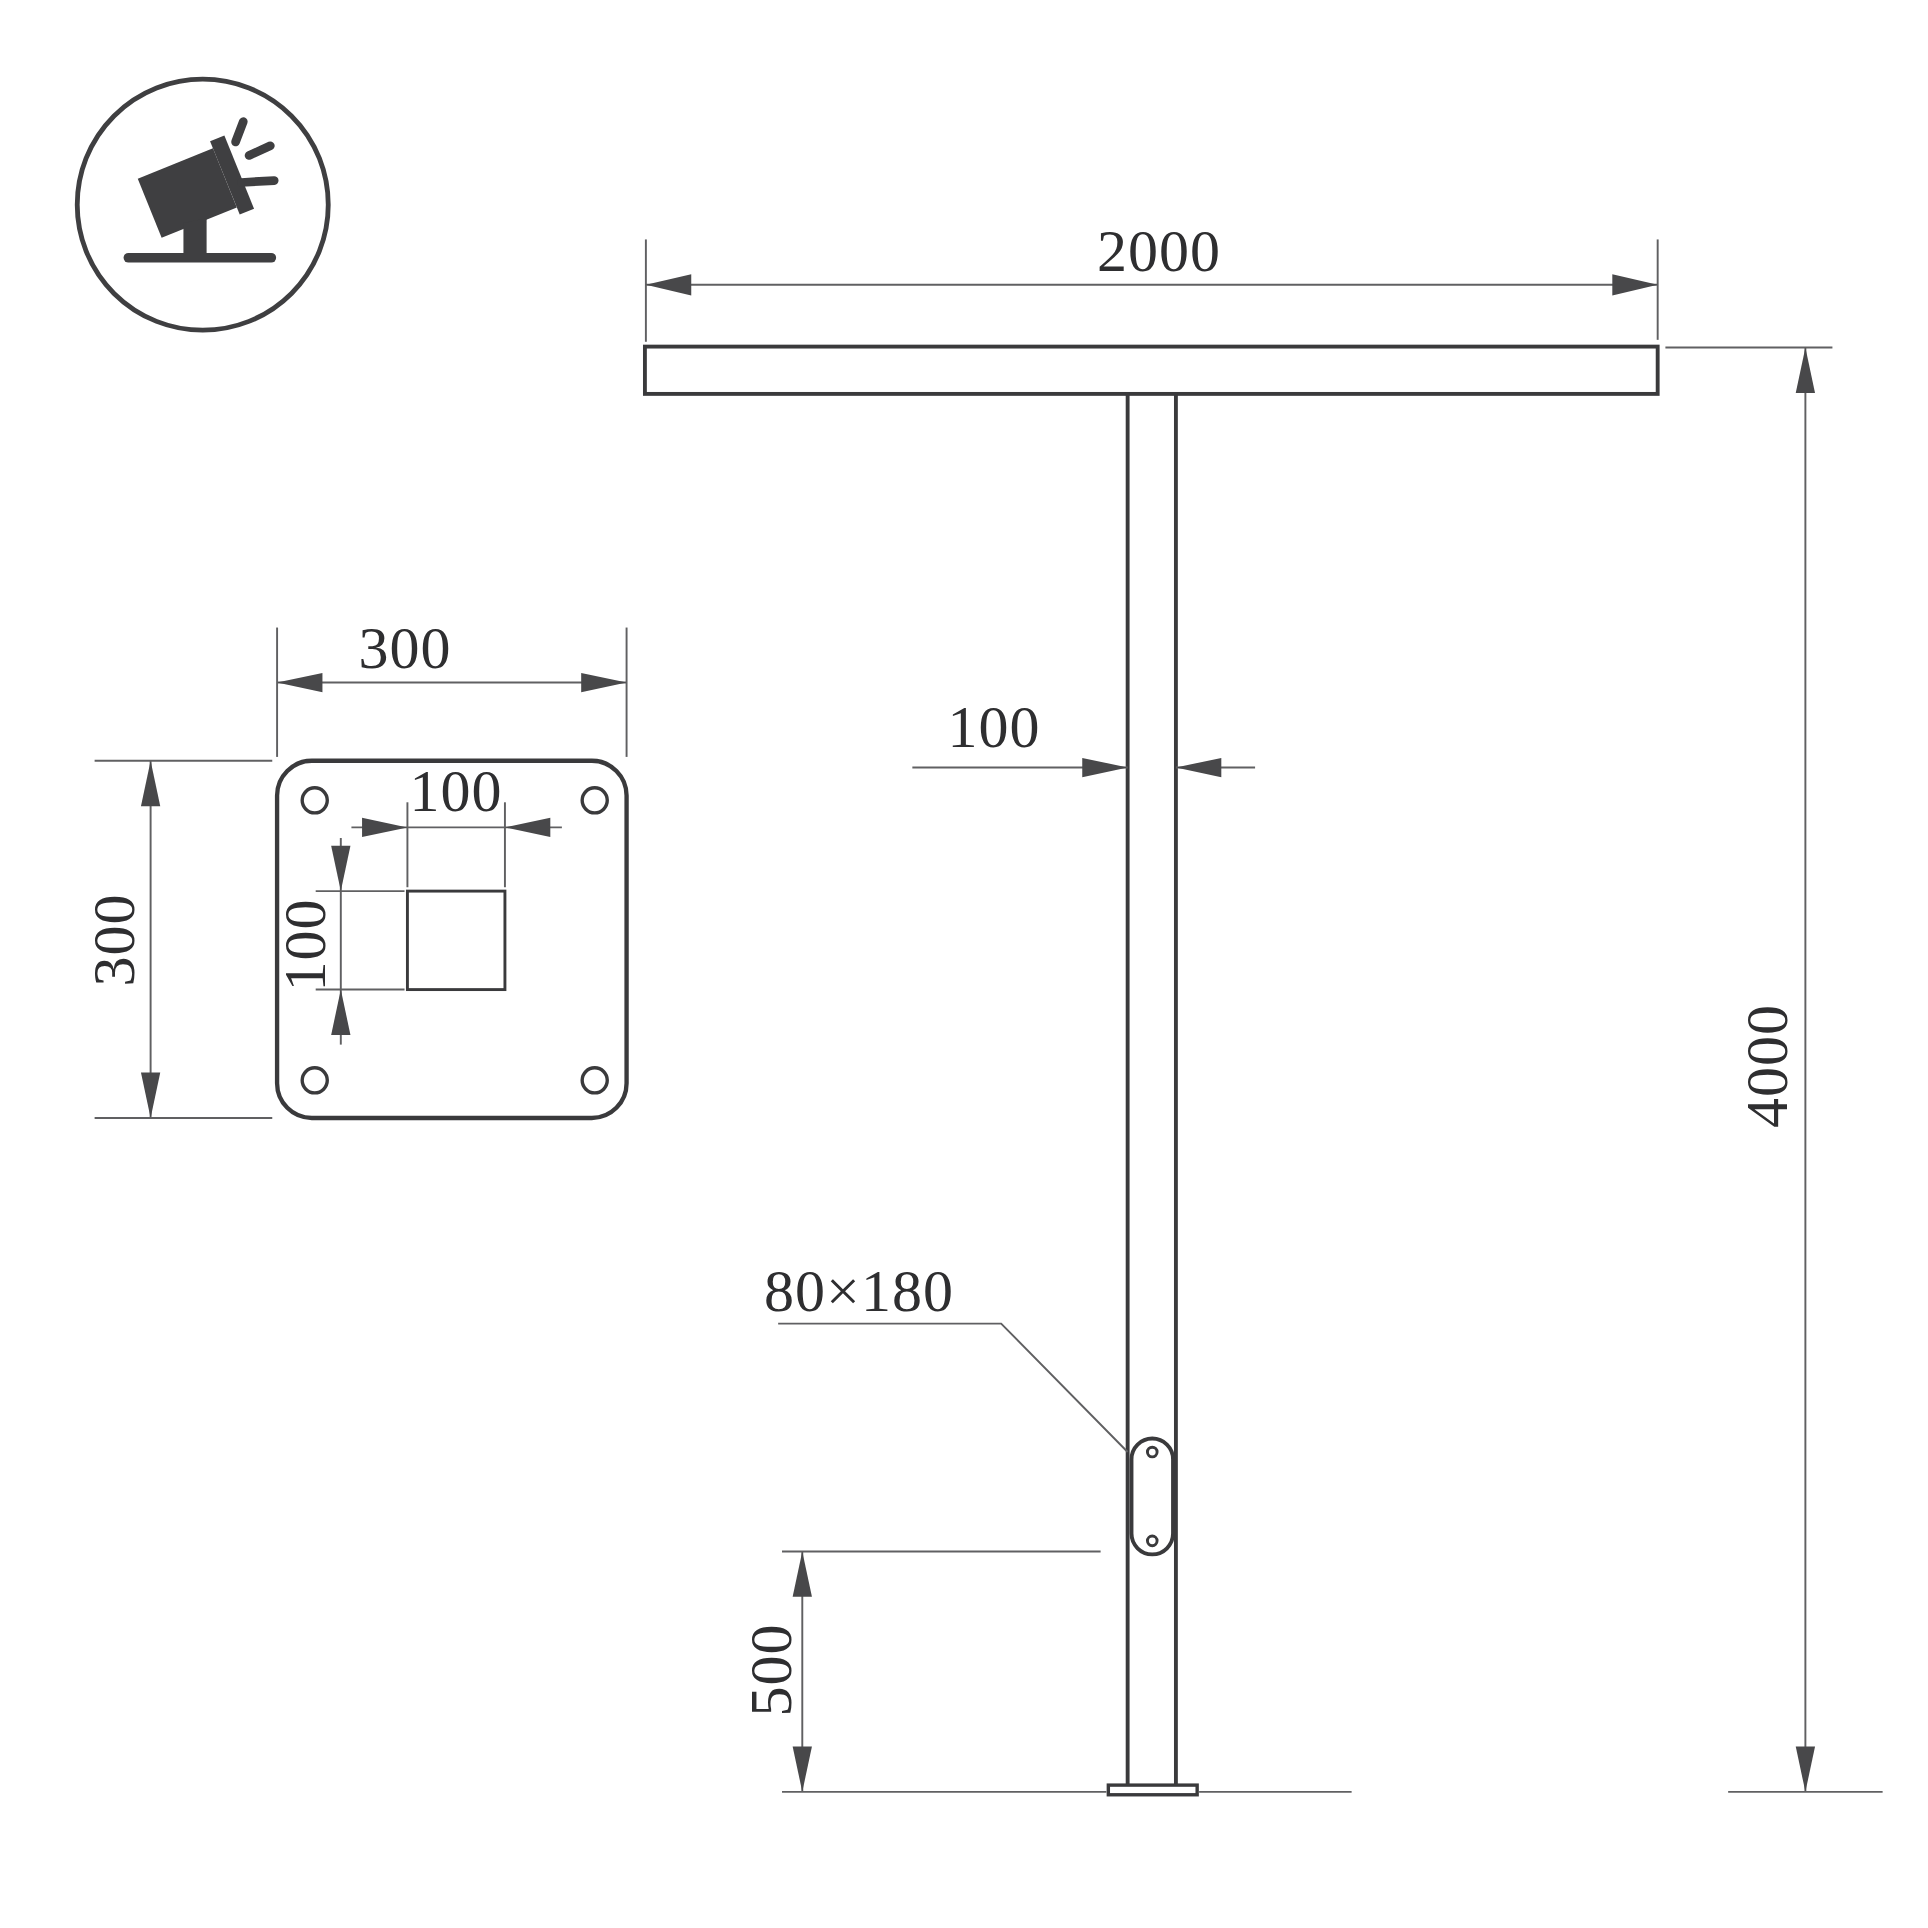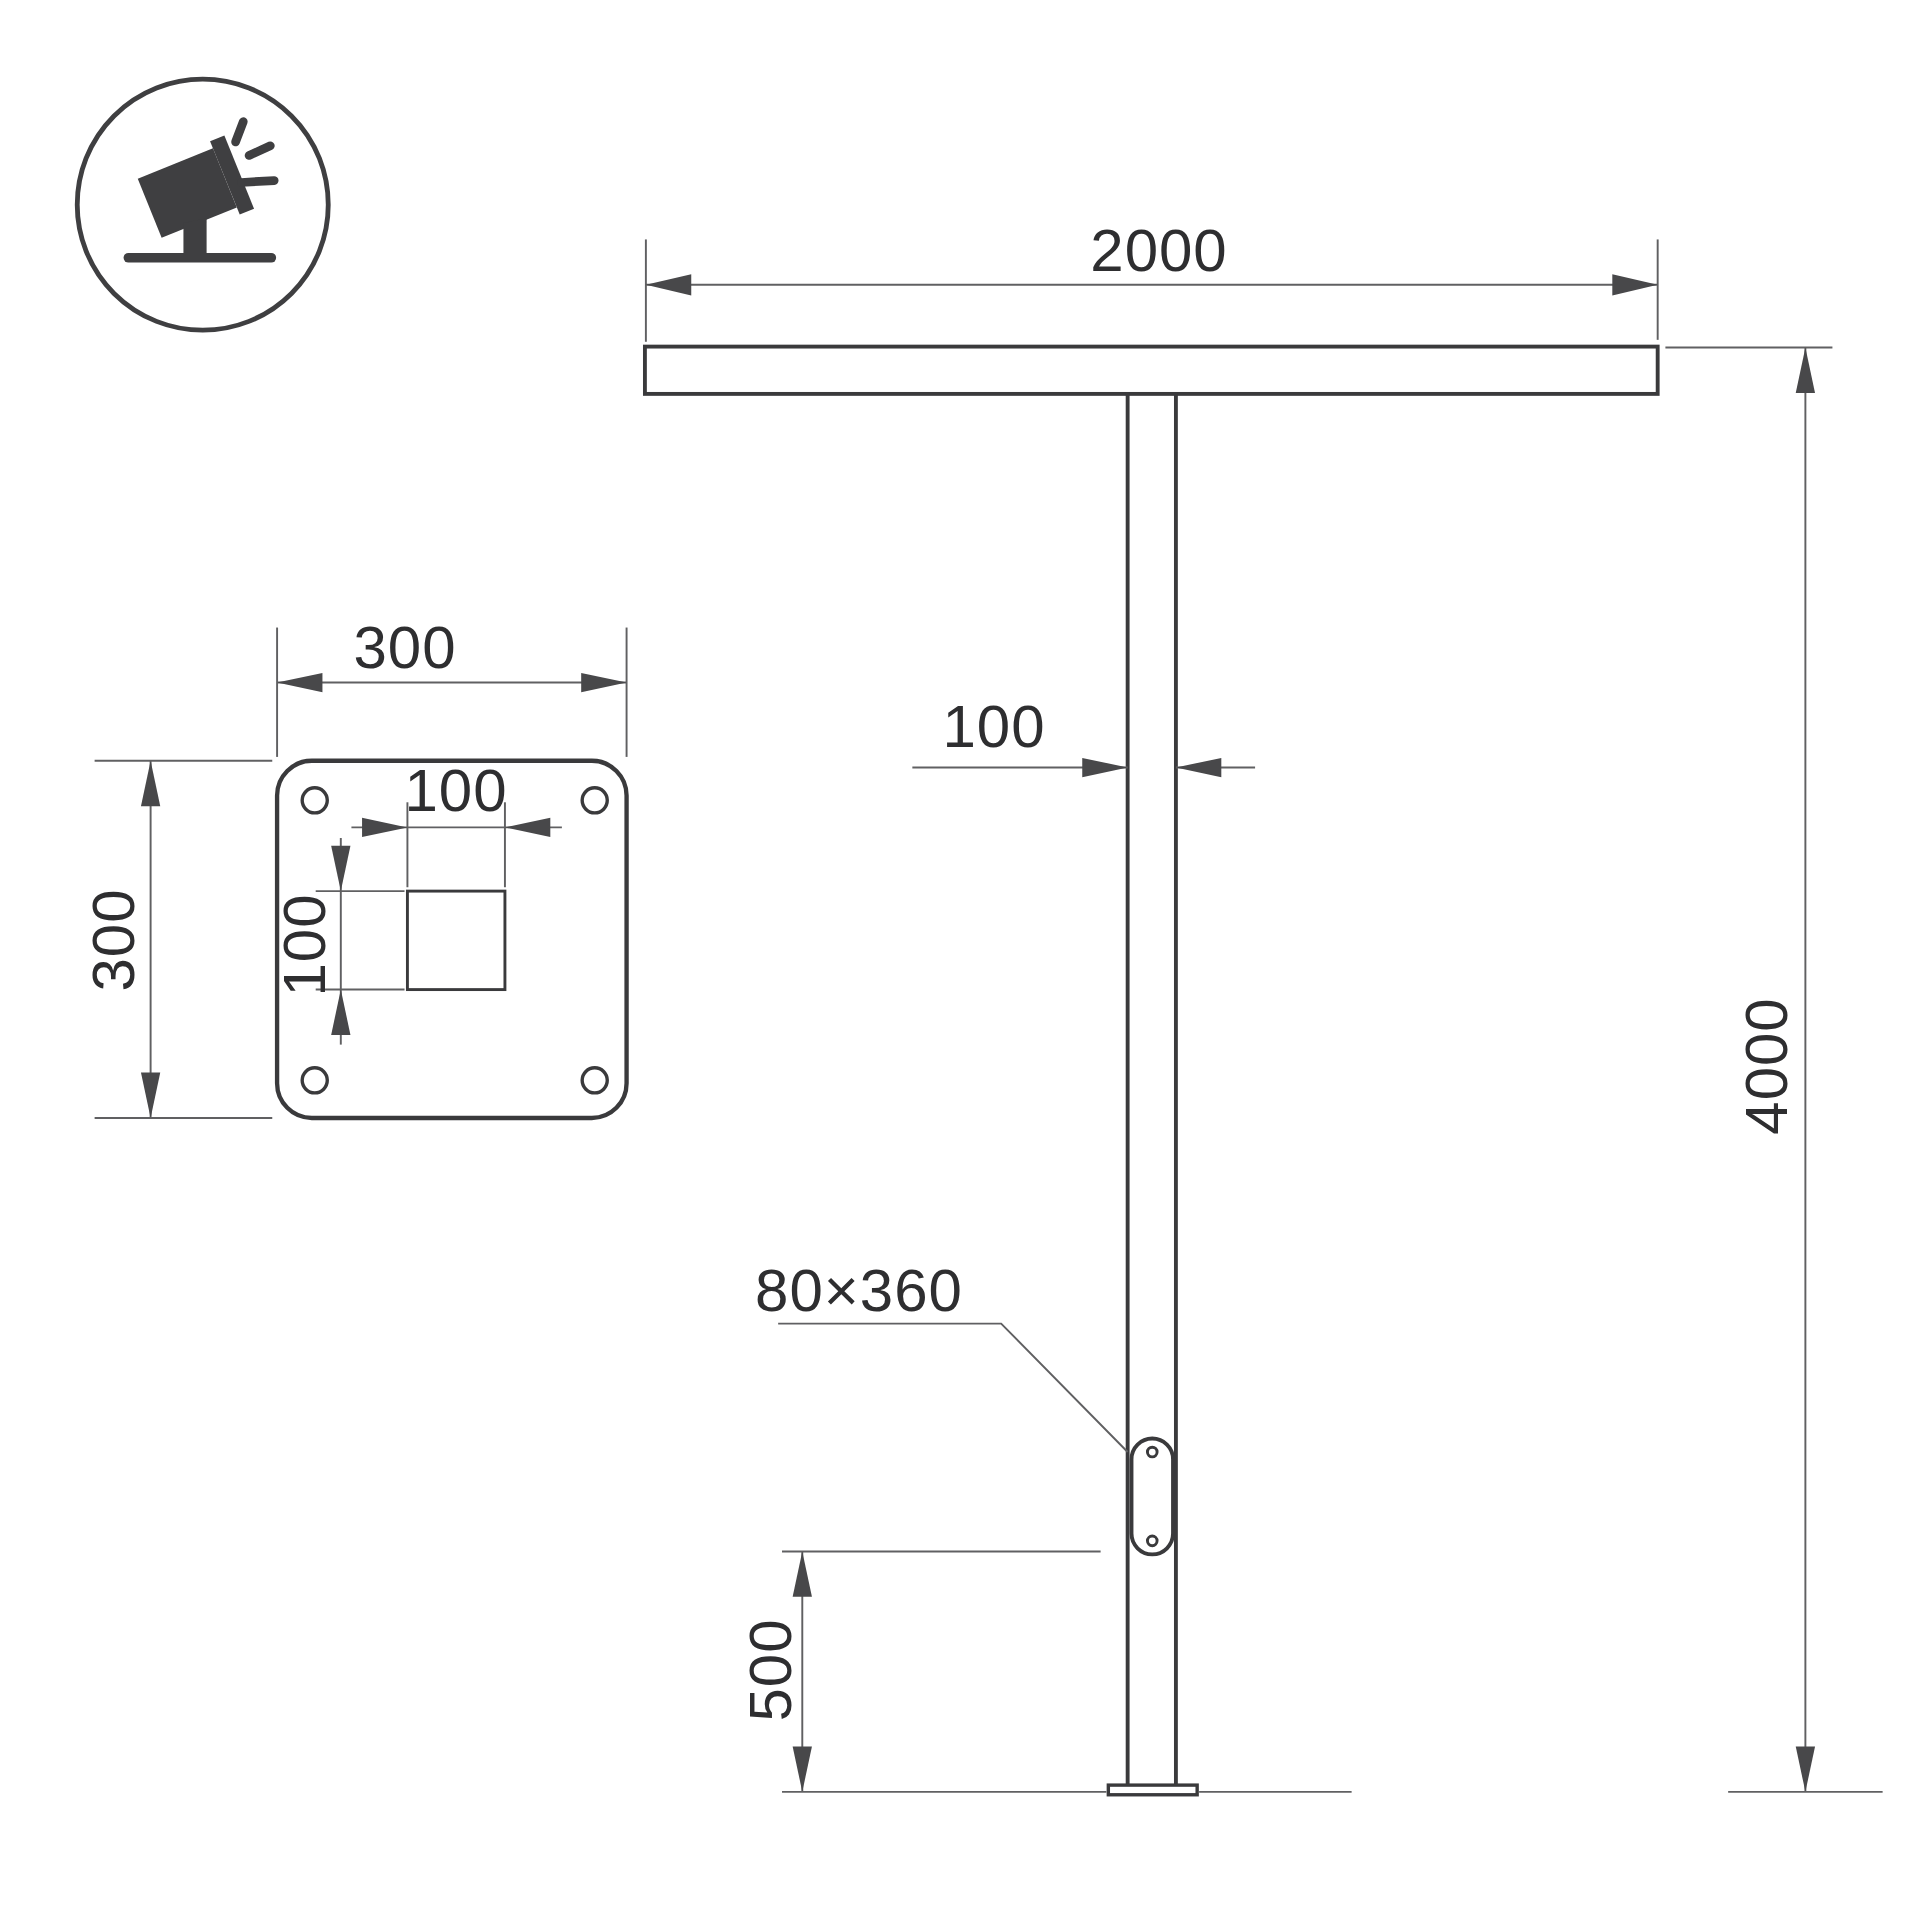--- a/index.html
+++ b/index.html
@@ -1,21 +1,21 @@
 <!DOCTYPE html>
 <html><head>
 <meta charset="utf-8">
 <style>
   html,body{margin:0;padding:0;background:#ffffff;}
   .canvas{
     position:relative;
     width:1928px;height:1928px;
     background:#ffffff;
     overflow:hidden;
-    font-family:Liberation Sans, sans-serif;
+    font-family:Liberation Serif, serif;
   }
   .drawing{position:absolute;left:0;top:0;width:1928px;height:1928px;}
   .dim-label{
     position:absolute;
     font-size:60px;
     line-height:1;
     letter-spacing:1px;
     color:#2e2e30;
     white-space:nowrap;
     transform:translate(-50%,-50%);
@@ -155,21 +155,21 @@
         <line x1="810" y1="1856" x2="1146" y2="1856"></line>
         <line x1="1242" y1="1856" x2="1400" y2="1856"></line>
         <line x1="1790" y1="1856" x2="1950" y2="1856"></line>
       </g>
     </g>
   </svg>
 
   <div class="dim-label" style="left:1159px;top:251px;">2000</div>
   <div class="dim-label" style="left:994px;top:727px;">100</div>
   <div class="dim-label rot" style="left:1767px;top:1066px;">4000</div>
-  <div class="dim-label" style="left:859px;top:1291px;">80×360</div>
+  <div class="dim-label" style="left:859px;top:1291px;">80×180</div>
   <div class="dim-label rot" style="left:771px;top:1670px;">500</div>
   <div class="dim-label" style="left:405px;top:648px;">300</div>
   <div class="dim-label" style="left:456px;top:791px;">100</div>
   <div class="dim-label rot" style="left:305px;top:945px;">100</div>
   <div class="dim-label rot" style="left:114px;top:940px;">300</div>
 
 </div>
 
 
 </body></html>

